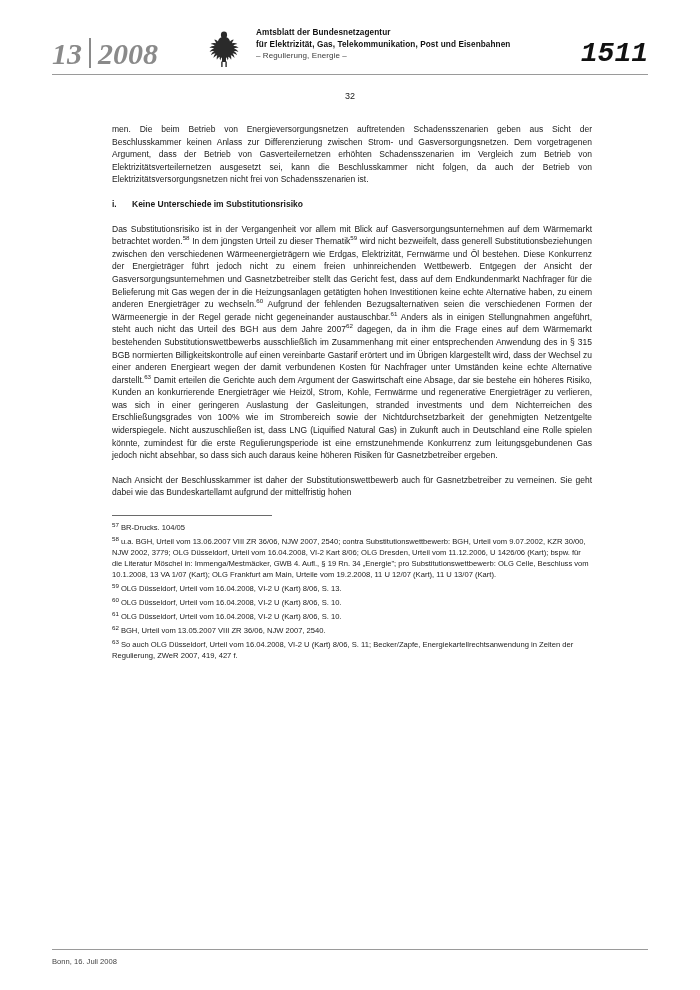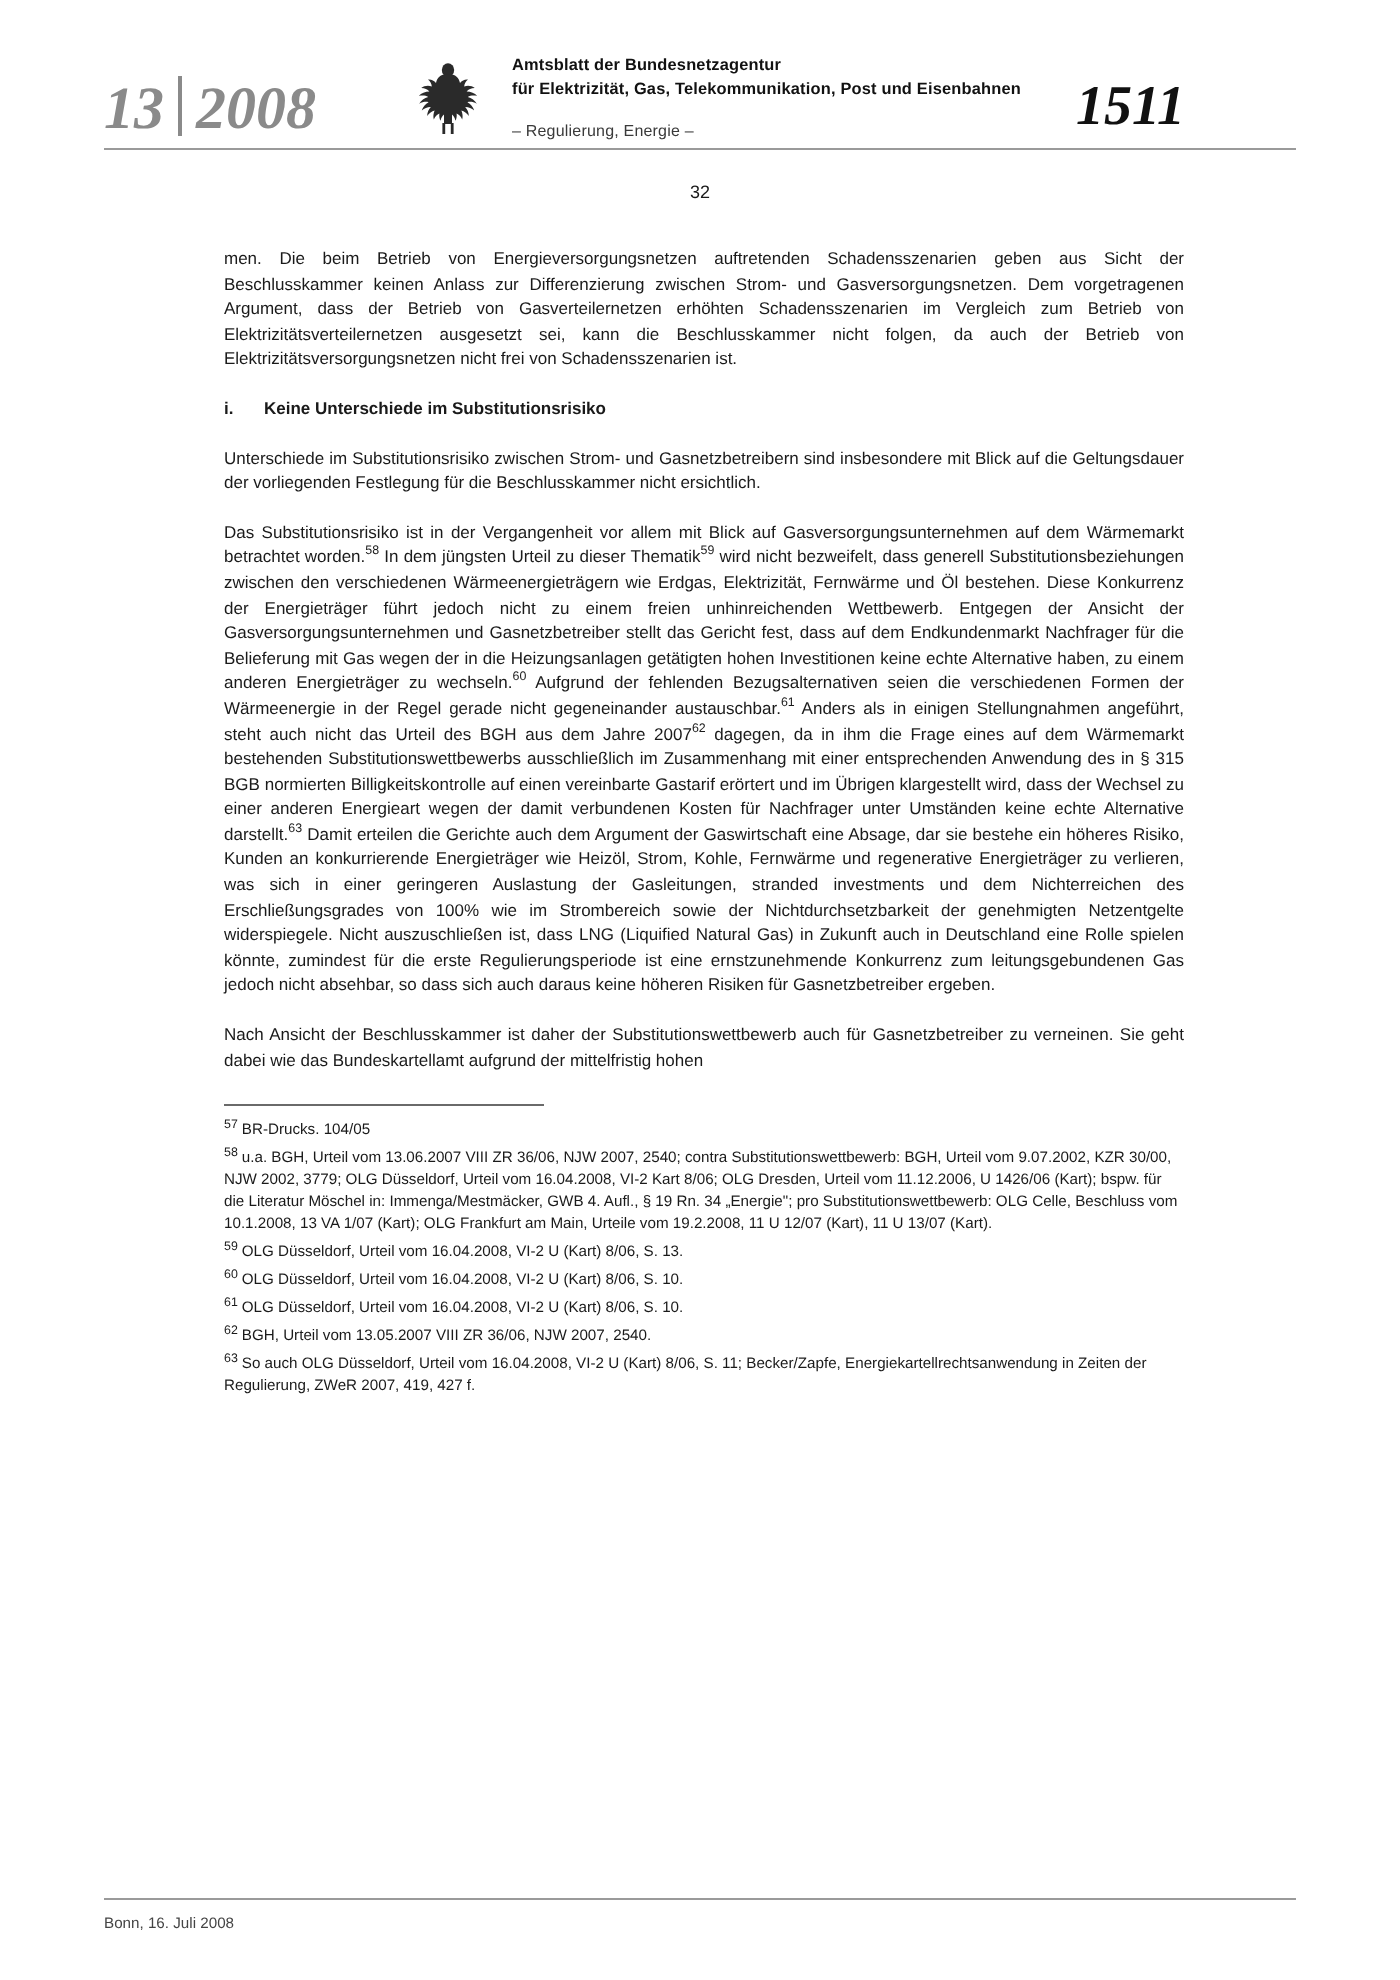--- a/index.html
+++ b/index.html
@@ -68,31 +68,30 @@
   .title-line {
     font-size: 8.2px;
     font-weight: bold;
     color: #111;
     line-height: 12px;
     letter-spacing: 0.1px;
   }
   .subtitle-line {
     font-size: 8px;
     color: #3a3a3a;
-    margin-top: 10px;
     letter-spacing: 0.1px;
   }
   .page-number-big {
-    font-family: Liberation Serif, serif;
+    font-family: Liberation Mono, monospace;
     font-style: italic;
     font-weight: bold;
     font-size: 28px;
     color: #111;
     width: 110px;
-    text-align: left;
+    text-align: right;
     padding-top: 12px;
   }
   .header-rule {
     margin: 6px 52px 0 52px;
     border: 0;
     border-top: 1px solid #9a9a9a;
     height: 0;
   }
 
   
@@ -212,21 +211,20 @@
 
   <div class="content">
 
     <p class="body">men. Die beim Betrieb von Energieversorgungsnetzen auftretenden Schadensszenarien geben aus Sicht der Beschlusskammer keinen Anlass zur Differenzierung zwischen Strom- und Gasversorgungsnetzen. Dem vorgetragenen Argument, dass der Betrieb von Gasverteilernetzen erhöhten Schadensszenarien im Vergleich zum Betrieb von Elektrizitätsverteilernetzen ausgesetzt sei, kann die Beschlusskammer nicht folgen, da auch der Betrieb von Elektrizitätsversorgungsnetzen nicht frei von Schadensszenarien ist.</p>
 
     <div class="heading-item">
       <span class="marker">i.</span>
       <span>Keine Unterschiede im Substitutionsrisiko</span>
     </div>
 
-    <p class="body">Unterschiede im Substitutionsrisiko zwischen Strom- und Gasnetzbetreibern sind insbesondere mit Blick auf die Geltungsdauer der vorliegenden Festlegung für die Beschlusskammer nicht ersichtlich.</p>
 
     <p class="body"><span>Das Substitutionsrisiko ist in der Vergangenheit vor allem mit Blick auf Gasversorgungsunternehmen auf dem Wärmemarkt betrachtet worden.</span><sup>58</sup><span> In dem jüngsten Urteil zu dieser Thematik</span><sup>59</sup><span> wird nicht bezweifelt, dass generell Substitutionsbeziehungen zwischen den verschiedenen Wärmeenergieträgern wie Erdgas, Elektrizität, Fernwärme und Öl bestehen. Diese Konkurrenz der Energieträger führt jedoch nicht zu einem freien unhinreichenden Wettbewerb. Entgegen der Ansicht der Gasversorgungsunternehmen und Gasnetzbetreiber stellt das Gericht fest, dass auf dem Endkundenmarkt Nachfrager für die Belieferung mit Gas wegen der in die Heizungsanlagen getätigten hohen Investitionen keine echte Alternative haben, zu einem anderen Energieträger zu wechseln.</span><sup>60</sup><span> Aufgrund der fehlenden Bezugsalternativen seien die verschiedenen Formen der Wärmeenergie in der Regel gerade nicht gegeneinander austauschbar.</span><sup>61</sup><span> Anders als in einigen Stellungnahmen angeführt, steht auch nicht das Urteil des BGH aus dem Jahre 2007</span><sup>62</sup><span> dagegen, da in ihm die Frage eines auf dem Wärmemarkt bestehenden Substitutionswettbewerbs ausschließlich im Zusammenhang mit einer entsprechenden Anwendung des in § 315 BGB normierten Billigkeitskontrolle auf einen vereinbarte Gastarif erörtert und im Übrigen klargestellt wird, dass der Wechsel zu einer anderen Energieart wegen der damit verbundenen Kosten für Nachfrager unter Umständen keine echte Alternative darstellt.</span><sup>63</sup><span> Damit erteilen die Gerichte auch dem Argument der Gaswirtschaft eine Absage, dar sie bestehe ein höheres Risiko, Kunden an konkurrierende Energieträger wie Heizöl, Strom, Kohle, Fernwärme und regenerative Energieträger zu verlieren, was sich in einer geringeren Auslastung der Gasleitungen, stranded investments und dem Nichterreichen des Erschließungsgrades von 100% wie im Strombereich sowie der Nichtdurchsetzbarkeit der genehmigten Netzentgelte widerspiegele. Nicht auszuschließen ist, dass LNG (Liquified Natural Gas) in Zukunft auch in Deutschland eine Rolle spielen könnte, zumindest für die erste Regulierungsperiode ist eine ernstzunehmende Konkurrenz zum leitungsgebundenen Gas jedoch nicht absehbar, so dass sich auch daraus keine höheren Risiken für Gasnetzbetreiber ergeben.</span></p>
 
     <p class="body">Nach Ansicht der Beschlusskammer ist daher der Substitutionswettbewerb auch für Gasnetzbetreiber zu verneinen. Sie geht dabei wie das Bundeskartellamt aufgrund der mittelfristig hohen</p>
   </div>
 
   <div class="footnotes">
     <hr class="footnote-sep">
 
     <p class="fn"><span class="fnum">57</span><span>BR-Drucks. 104/05</span></p>

